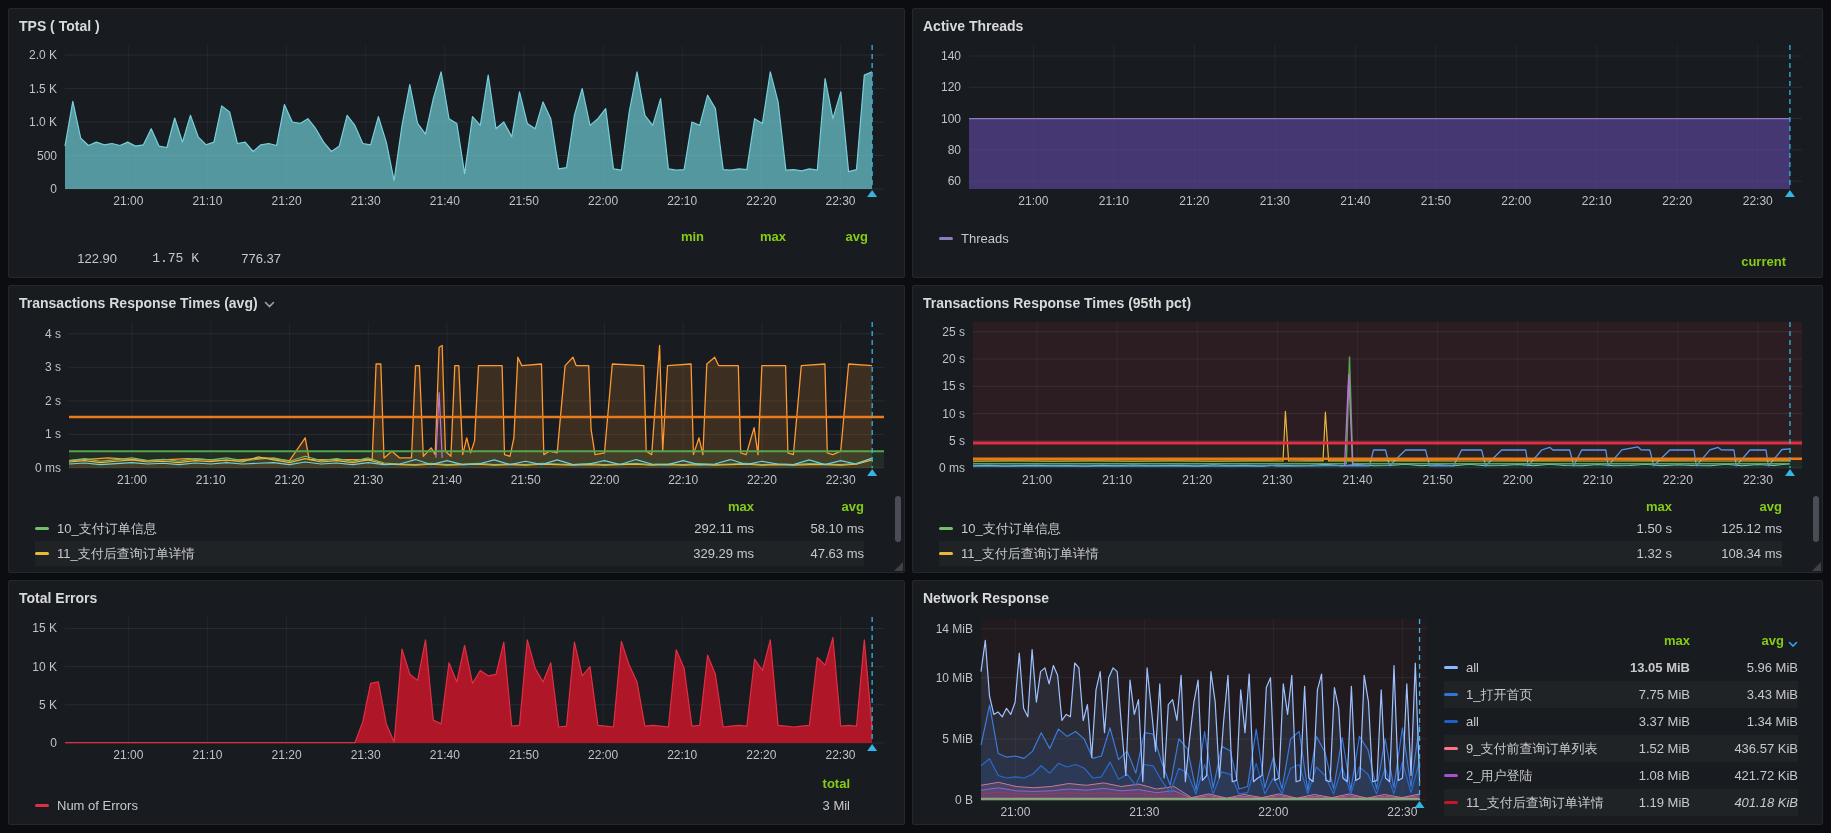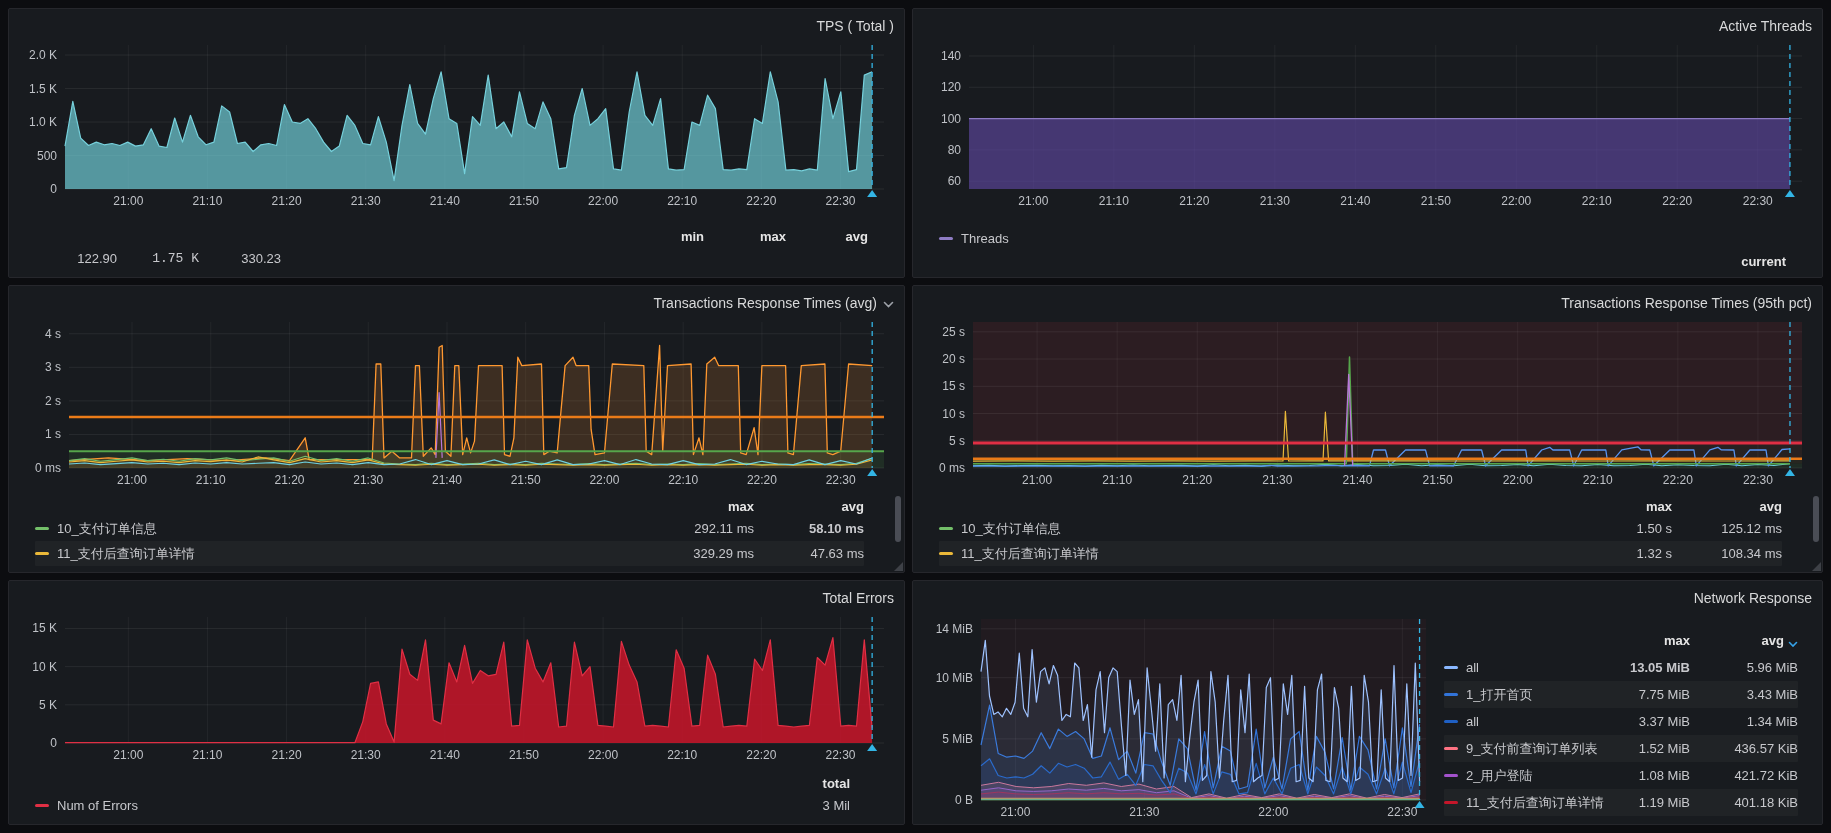--- a/index.html
+++ b/index.html
@@ -1,32 +1,32 @@
 <!DOCTYPE html>
 <html><head>
 <meta charset="utf-8">
 <style>
   * { margin:0; padding:0; box-sizing:border-box; }
   html,body { width:1831px; height:833px; background:#0C0D10; font-family:"Liberation Sans","DejaVu Sans",sans-serif; overflow:hidden; }
   .dash { width:1831px; height:833px; padding:8px; display:grid; grid-template-columns:897px 911px; grid-template-rows:270px 288px 245px; gap:7px; }
   .panel { background:#181B1F; border:1px solid #26272C; border-radius:2px; position:relative; display:flex; flex-direction:column; padding:6px 10px; overflow:hidden; }
-  .panel-title { text-align:right; color:#D8D9DA; font-size:14px; font-weight:400; height:24px; line-height:22px; flex:none; cursor:pointer; }
+  .panel-title { text-align:left; color:#D8D9DA; font-size:14px; font-weight:700; height:24px; line-height:22px; flex:none; cursor:pointer; }
   .panel-title .chev { margin-left:6px; vertical-align:middle; }
   .chart { width:100%; position:relative; flex:none; }
   .chart svg { display:block; }
   svg text.tick { fill:#BFC2C7; font-size:12px; font-family:"Liberation Sans","DejaVu Sans",sans-serif; }
   .legend-grid { margin-top:auto; padding-left:16px; flex:none; }
   .lrow { display:flex; align-items:center; height:25px; border-radius:1px; }
   .lrow.head { height:20px; }
   .lrow.striped { background:rgba(255,255,255,0.035); }
   .litem { flex:1; display:flex; align-items:center; gap:8px; min-width:0; }
   .lmark { width:14px; height:3px; border-radius:2px; flex:none; }
   .llabel { color:#C7C8CC; font-size:13px; cursor:pointer; white-space:nowrap; }
   .lval { text-align:right; color:#C7C8CC; font-size:13px; flex:none; }
-  .lhead { color:#e5e5e5; font-size:13px; font-weight:700; display:flex; justify-content:flex-end; align-items:flex-end; gap:4px; flex:none; cursor:pointer; }
+  .lhead { color:#84cc16; font-size:13px; font-weight:700; display:flex; justify-content:flex-end; align-items:flex-end; gap:4px; flex:none; cursor:pointer; }
   .net-body { display:flex; gap:6px; margin-top:2px; flex:1; min-height:0; }
   .net-chart { flex:1; height:207px; }
   .legend-grid.side { margin-top:0; width:372px; flex:none; padding:14px 14px 0 4px; }
   .legend-grid.side .lrow { height:27px; }
   .vscroll { position:absolute; right:3px; top:210px; width:6px; height:46px; background:#4A4D55; border-radius:3px; }
   .resize-corner { position:absolute; bottom:1px; right:1px; width:0; height:0; border-style:solid; border-width:0 0 9px 9px; border-color:transparent transparent #3E4147 transparent; cursor:nwse-resize; }
   .r1 .chart { height:170px; }
   .r2 .chart { height:172px; }
   .errors-chart { height:152px; }
 </style>
@@ -84,21 +84,21 @@
           <div class="lhead" style="width: 82px;">
             <span>max</span>
           </div>
           <div class="lhead" style="width: 82px;">
             <span>avg</span>
           </div>
         </div>
         <div class="lrow">
           <div class="lval" style="width: 82px;">122.90</div>
           <div class="lval" style="width: 82px; font-family: Liberation Mono, monospace;">1.75 K</div>
-          <div class="lval" style="width: 82px;">330.23</div>
+          <div class="lval" style="width: 82px;">776.37</div>
         </div>
       </div>
   </div>
 
   <div class="panel r1">
     <div class="panel-title"><span>Active Threads</span></div>
     <div class="chart">
         <svg width="889" height="170" viewBox="0 0 889 170">
           <line x1="46" x2="879" y1="142.17391304347825" y2="142.17391304347825" stroke="rgba(255,255,255,0.07)" stroke-width="1"></line>
           <line x1="46" x2="879" y1="110.86956521739131" y2="110.86956521739131" stroke="rgba(255,255,255,0.07)" stroke-width="1"></line>
@@ -210,21 +210,21 @@
           <div class="lhead" style="width: 110px;">
             <span>avg</span>
           </div>
         </div>
         <div class="lrow">
           <div class="litem">
             <span class="lmark" style="background: rgb(115, 191, 105);"></span>
             <span class="llabel">10_支付订单信息</span>
           </div>
           <div class="lval" style="width: 110px;">292.11 ms</div>
-          <div class="lval" style="width: 110px; font-weight: bold;">58.10 ms</div>
+          <div class="lval" style="width: 110px;">58.10 ms</div>
         </div>
         <div class="lrow striped">
           <div class="litem">
             <span class="lmark" style="background: rgb(234, 184, 57);"></span>
             <span class="llabel">11_支付后查询订单详情</span>
           </div>
           <div class="lval" style="width: 110px;">329.29 ms</div>
           <div class="lval" style="width: 110px;">47.63 ms</div>
         </div>
       </div>
@@ -461,19 +461,19 @@
             </div>
             <div class="lval" style="width: 108px;">1.08 MiB</div>
             <div class="lval" style="width: 108px;">421.72 KiB</div>
           </div>
           <div class="lrow striped">
             <div class="litem">
               <span class="lmark" style="background: rgb(196, 22, 42);"></span>
               <span class="llabel">11_支付后查询订单详情</span>
             </div>
             <div class="lval" style="width: 108px;">1.19 MiB</div>
-            <div class="lval" style="width: 108px;">401.18 KiB</div>
+            <div class="lval" style="width: 108px; font-style: italic;">401.18 KiB</div>
           </div>
         </div>
     </div>
   </div>
 
 </div>
 
 </body></html>

